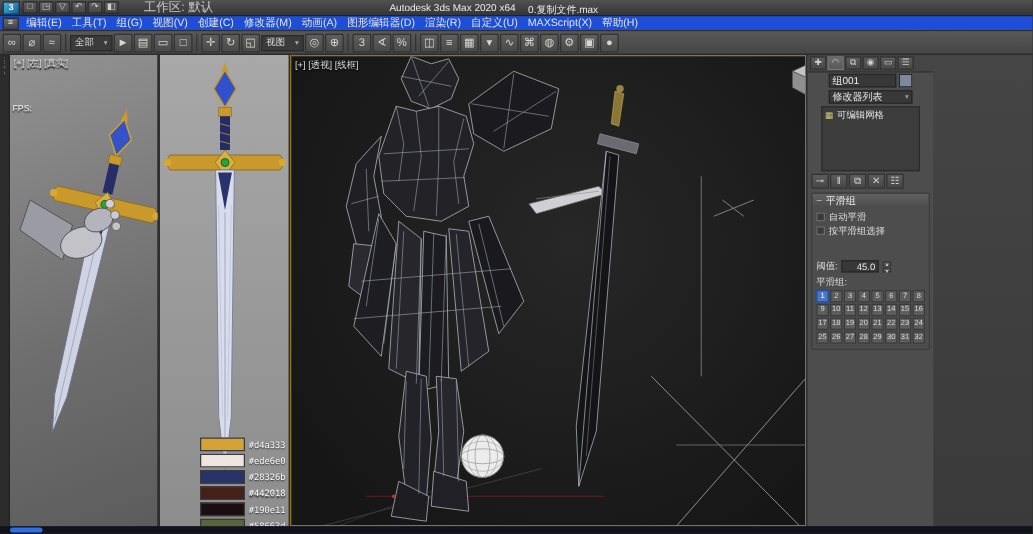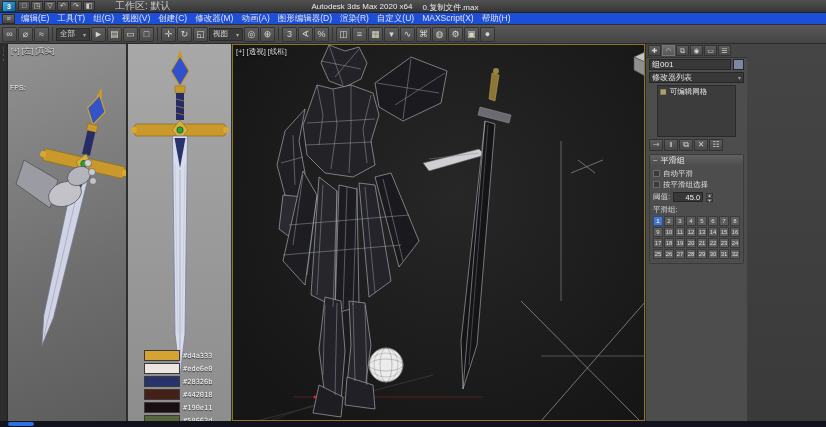--- a/index.html
+++ b/index.html
@@ -52,57 +52,57 @@
   .vp1{left:8px;width:119px;background:linear-gradient(160deg,#929292,#6e6e6e 60%,#5c5c5c);border-right:1px solid #2e2e2e}
   .vp2{left:128px;width:104px;background:linear-gradient(#a8a8a8,#8d8d8d);border-right:1px solid #2e2e2e}
   .vpmain{left:232px;width:413px;background:radial-gradient(circle at 55% 40%,#272727,#161616 85%);
     border:1px solid #8f7520}
   .vplabel{position:absolute;left:3px;top:2px;display:flex;gap:2px;z-index:5}
   .vtok{color:#dcdcdc;font-size:7.5px;text-shadow:0 1px 1px #000}
   .fps{position:absolute;left:2px;top:40px;color:#f0f0f0;font-size:7px;text-shadow:0 1px 1px #333;z-index:5}
   .vp svg{position:absolute;left:0;top:0}
 
   
-  #swatches{position:absolute;left:16px;top:305px;width:72px;z-index:6}
+  #swatches{position:absolute;left:32px;top:305px;width:72px;z-index:6}
   .swrow{display:flex;align-items:center;height:13px}
   .swcolor{width:36px;height:11px;border:1px solid #3a3a3a;flex:none}
   .swlabel{font-family:"DejaVu Sans Mono",monospace;font-size:7px;color:#fff;
     text-shadow:0 1px 1px #222;margin-left:3px;white-space:nowrap}
 
   
   .viewcube{position:absolute;right:14px;top:4px;z-index:5}
 
   
   .cpanel{position:absolute;left:645px;top:0;width:102px;height:377px;background:#4d4d4d;border-left:1px solid #2a2a2a}
   #cptabs{display:flex;gap:1px;padding:1px 2px;height:14px;background:#454545;border-bottom:1px solid #333}
   .cptab{width:13px;height:11px;background:linear-gradient(#5c5c5c,#484848);border:1px solid #333;
     color:#cfd3cc;font-size:7px;line-height:10px;text-align:center}
   .cptab.active{background:linear-gradient(#6e6e6e,#585858);border-color:#777}
-  .cprow{display:flex;align-items:center;gap:2px;padding:1px 3px}
+  .cprow{display:flex;align-items:center;gap:2px;padding:1px 17px}
   .namefield{flex:1;height:11px;background:#383838;border:1px solid #262626;color:#eee;
     font-size:8px;line-height:10px;padding:0 2px;white-space:nowrap;overflow:hidden}
   .colorchip{width:11px;height:11px;background:#7d87a0;border:1px solid #262626}
   .modlist{flex:1;height:11px;background:#383838;border:1px solid #262626;color:#e4e4e4;
     font-size:8px;line-height:10px;padding:0 2px;display:flex;justify-content:space-between;align-items:center}
   .modlist i{font-style:normal;font-size:6px;color:#999}
   #stacklist{margin:1px 11px;height:52px;background:#3c3c3c;border:1px solid #2a2a2a;overflow:hidden}
   .stackrow{display:flex;align-items:center;gap:3px;height:11px;padding:0 2px;color:#e2e2e2;font-size:7.5px;white-space:nowrap}
   .stackrow i{font-style:normal;color:#cfc77a;font-size:7px}
   #stackbtns{display:flex;gap:1px;padding:1px 3px}
   .sbtn{width:14px;height:12px;background:linear-gradient(#5c5c5c,#474747);border:1px solid #333;
     color:#d2d2c6;font-size:8px;line-height:10px;text-align:center}
   .rollout{margin:2px 3px 0;border:1px solid #3a3a3a;border-radius:2px;overflow:hidden}
   .rhead{height:11px;background:linear-gradient(#616161,#4c4c4c);color:#eee;font-size:8px;
     line-height:10px;padding:0 3px;display:flex;gap:3px;align-items:center}
   .rhead b{font-weight:normal;color:#ccc}
   .rbody{background:#4d4d4d;padding:2px 3px 4px}
   .ckrow{display:flex;align-items:center;gap:3px;height:11px}
   .ckbox{width:7px;height:7px;background:#3a3a3a;border:1px solid #6a6a6a;flex:none}
   .cklabel{color:#dedede;font-size:7.5px;white-space:nowrap}
-  .throw{display:flex;align-items:center;gap:3px;height:12px;margin-top:1px}
+  .throw{display:flex;align-items:center;gap:3px;height:12px;margin-top:17px}
   .thlabel{color:#d8d8d8;font-size:7.5px}
   .thfield{width:30px;height:10px;background:#383838;border:1px solid #262626;color:#eee;
     font-size:7.5px;line-height:9px;padding:0 2px;text-align:right}
   .spin{display:flex;flex-direction:column;gap:1px}
   .spin i{width:7px;height:4px;background:#5a5a5a;border:1px solid #333;font-style:normal;
     font-size:4px;line-height:3px;text-align:center;color:#ccc}
   .gridlabel{color:#d8d8d8;font-size:7.5px;margin:2px 0 1px}
   #sggrid{display:grid;grid-template-columns:repeat(8,10px);gap:1px}
   .sgcell{width:10px;height:10px;background:#5d5d5d;border:1px solid #3a3a3a;color:#dcdcdc;
     font-size:6px;line-height:8px;text-align:center}

